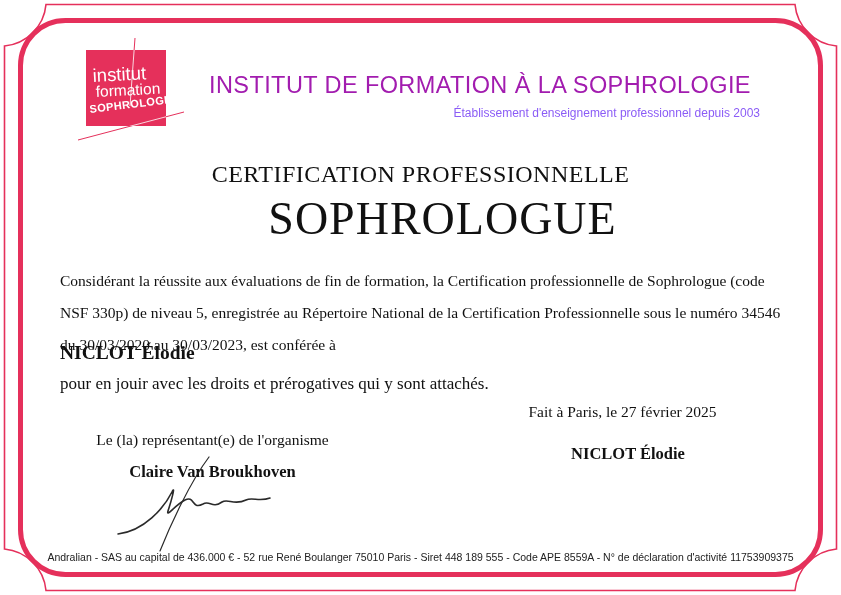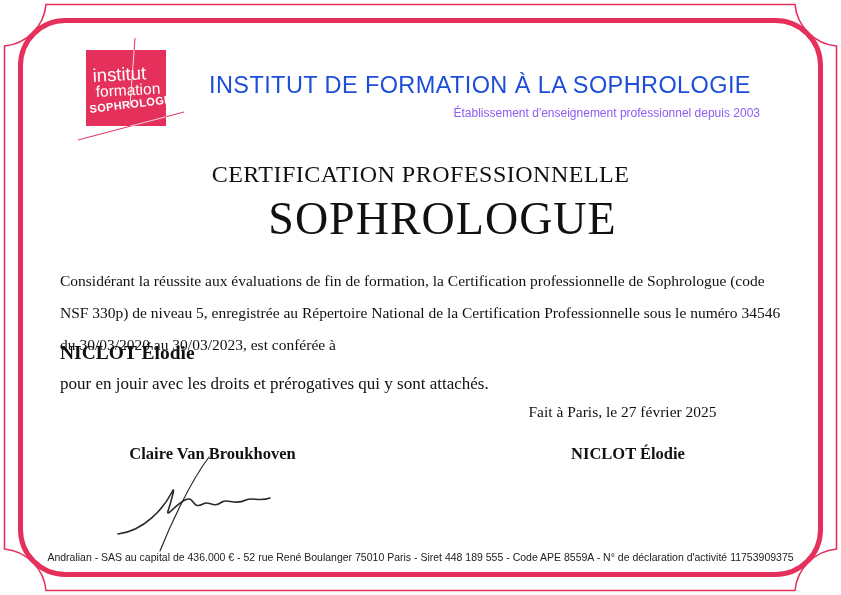--- a/index.html
+++ b/index.html
@@ -14,21 +14,21 @@
   #frame-svg{left:0;top:0;width:841px;height:595px;pointer-events:none;}
 
   
   #logo-svg{left:78px;top:38px;width:110px;height:112px;overflow:visible;}
   .logo-txt{font-family:"Liberation Sans", sans-serif;fill:#fff;}
 
   
   .header-title{
     left:180px;top:72px;width:600px;text-align:center;
     font-family:"Liberation Sans", sans-serif;
-    font-size:23.5px;letter-spacing:.4px;color:#1d4ed8;white-space:nowrap;
+    font-size:23.5px;letter-spacing:.4px;color:#a21caf;white-space:nowrap;
   }
   .header-tagline{
     right:81px;top:106px;text-align:right;
     font-family:"Liberation Sans", sans-serif;
     font-size:12px;color:#8b5cf6;
   }
 
   
   .kicker{left:0;top:161px;width:841px;text-align:center;font-size:24px;letter-spacing:.5px;}
   .cert-title{left:0;top:192px;width:841px;text-align:center;font-size:46px;letter-spacing:1px;padding-left:22px;}
@@ -84,20 +84,21 @@
 <div class="abs header-tagline">Établissement d'enseignement professionnel depuis 2003</div>
 
 <div class="abs kicker">CERTIFICATION PROFESSIONNELLE</div>
 <div class="abs cert-title">SOPHROLOGUE</div>
 <div class="abs body-par">Considérant la réussite aux évaluations de fin de formation, la Certification professionnelle de Sophrologue (code NSF 330p) de niveau 5, enregistrée au Répertoire National de la Certification Professionnelle sous le numéro 34546 du 30/03/2020 au 30/03/2023, est conférée à</div>
 <div class="abs recipient">NICLOT Élodie</div>
 <div class="abs rights">pour en jouir avec les droits et prérogatives qui y sont attachés.</div>
 <div class="abs place-date">Fait à Paris, le 27 février 2025</div>
 
 <div class="abs sig-col sig-left">
+  <div class="role">Le (la) représentant(e) de l'organisme</div>
   <div class="name">Claire Van Broukhoven</div>
 </div>
 <div class="abs sig-col sig-right">
   <div class="name">NICLOT Élodie</div>
 </div>
 
 <svg id="signature-svg" class="abs" viewBox="0 0 190 100" xmlns="http://www.w3.org/2000/svg" aria-hidden="true">
   <path d="M 50 99 C 60 74 80 30 99 5" fill="none" stroke="#2a2a2a" stroke-width="1.2" stroke-linecap="round"></path>
   <path d="M 8 82 C 34 79 54 56 62 40 C 66 32 61 50 58 59 C 56 66 65 53 75 48 C 85 43 81 58 93 52 C 100 48 102 57 112 50 C 118 46 124 54 136 48 C 142 45 150 50 160 46" fill="none" stroke="#2a2a2a" stroke-width="1.6" stroke-linecap="round" stroke-linejoin="round"></path>
 </svg>

